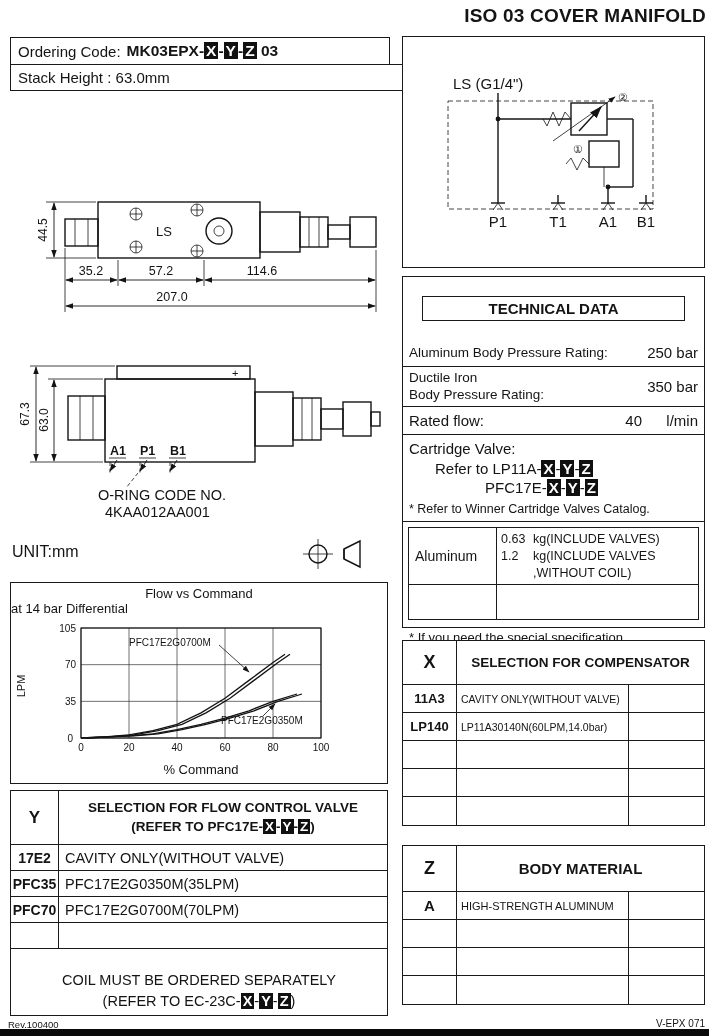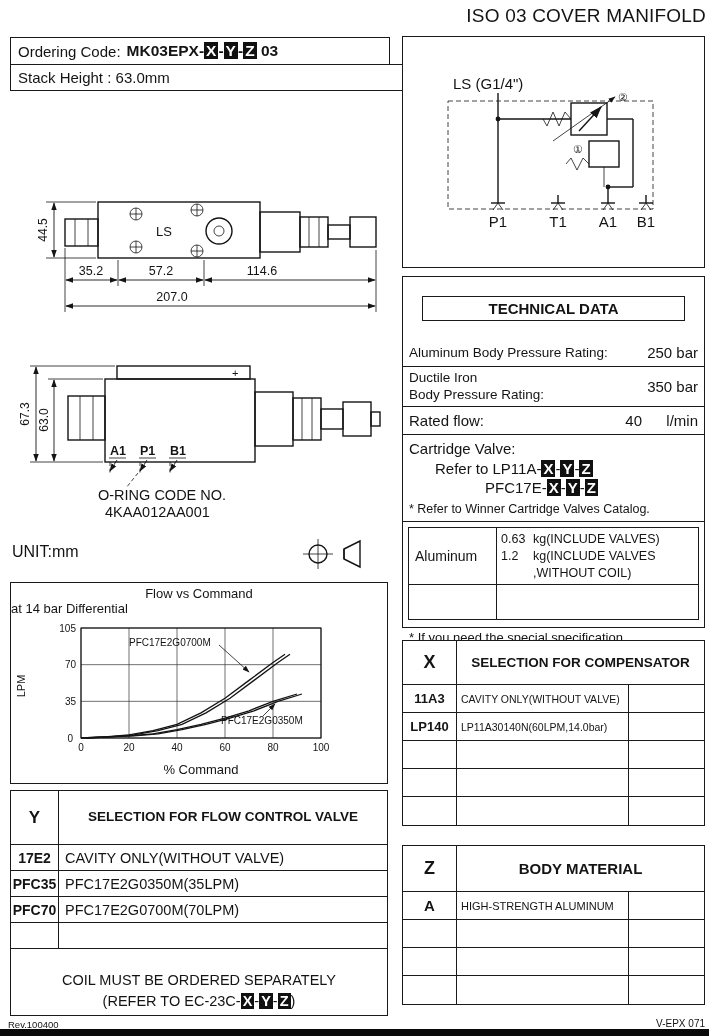--- a/index.html
+++ b/index.html
@@ -51,21 +51,21 @@
 
   
   .yt-head{display:flex;height:54px;border-bottom:1.5px solid #1a1a1a}
   .yt-key{width:48px;border-right:1.5px solid #1a1a1a;display:flex;align-items:center;justify-content:center;font-weight:bold;font-size:17px}
   .yt-title{flex:1;display:flex;flex-direction:column;align-items:center;justify-content:center;font-weight:bold;font-size:13.5px;line-height:1.35;text-align:center}
   .yt-row{display:flex;height:26px;border-bottom:1.4px solid #1a1a1a}
   .yt-rkey{width:48px;border-right:1.4px solid #1a1a1a;display:flex;align-items:center;justify-content:center;font-weight:bold;font-size:14px}
   .yt-rval{flex:1;display:flex;align-items:center;padding-left:6px;font-size:14.5px}
   .yt-footer{height:67px;display:flex;flex-direction:column;justify-content:flex-end;align-items:center;padding-bottom:5px;font-size:14.5px;line-height:1.4;text-align:center}
 
-  .page-title{font-weight:normal;font-size:19px;letter-spacing:0.2px}
+  .page-title{font-weight:bold;font-size:19px;letter-spacing:0.2px}
   .footer-text{font-size:9.5px}
   .bottom-bar{background:#0a0a0a}
 </style>
 </head>
 <body>
 
 <div class="abs page-title" style="right:3px;top:5px">ISO 03 COVER MANIFOLD</div>
 
 <div class="abs box ord" style="left:10px;top:37px;width:380px;height:28px">
   <span>Ordering Code:</span>
@@ -405,20 +405,21 @@
     <text x="210" y="108" font-size="10">PFC17E2G0350M</text>
     <line x1="252" y1="100" x2="264" y2="88" class="lnthin" marker-end="url(#da)"></line>
   </svg>
 </div>
 
 <div class="abs box" style="left:10px;top:790px;width:378px;height:226px">
   <div class="yt-head">
     <div class="yt-key">Y</div>
     <div class="yt-title">
       <span>SELECTION FOR FLOW CONTROL VALVE</span>
+      <span>(REFER TO PFC17E-<span class="inv">X</span>-<span class="inv">Y</span>-<span class="inv">Z</span>)</span>
     </div>
   </div>
   <div class="yt-row">
     <div class="yt-rkey">17E2</div>
     <div class="yt-rval">CAVITY ONLY(WITHOUT VALVE)</div>
   </div>
   <div class="yt-row">
     <div class="yt-rkey">PFC35</div>
     <div class="yt-rval">PFC17E2G0350M(35LPM)</div>
   </div>

